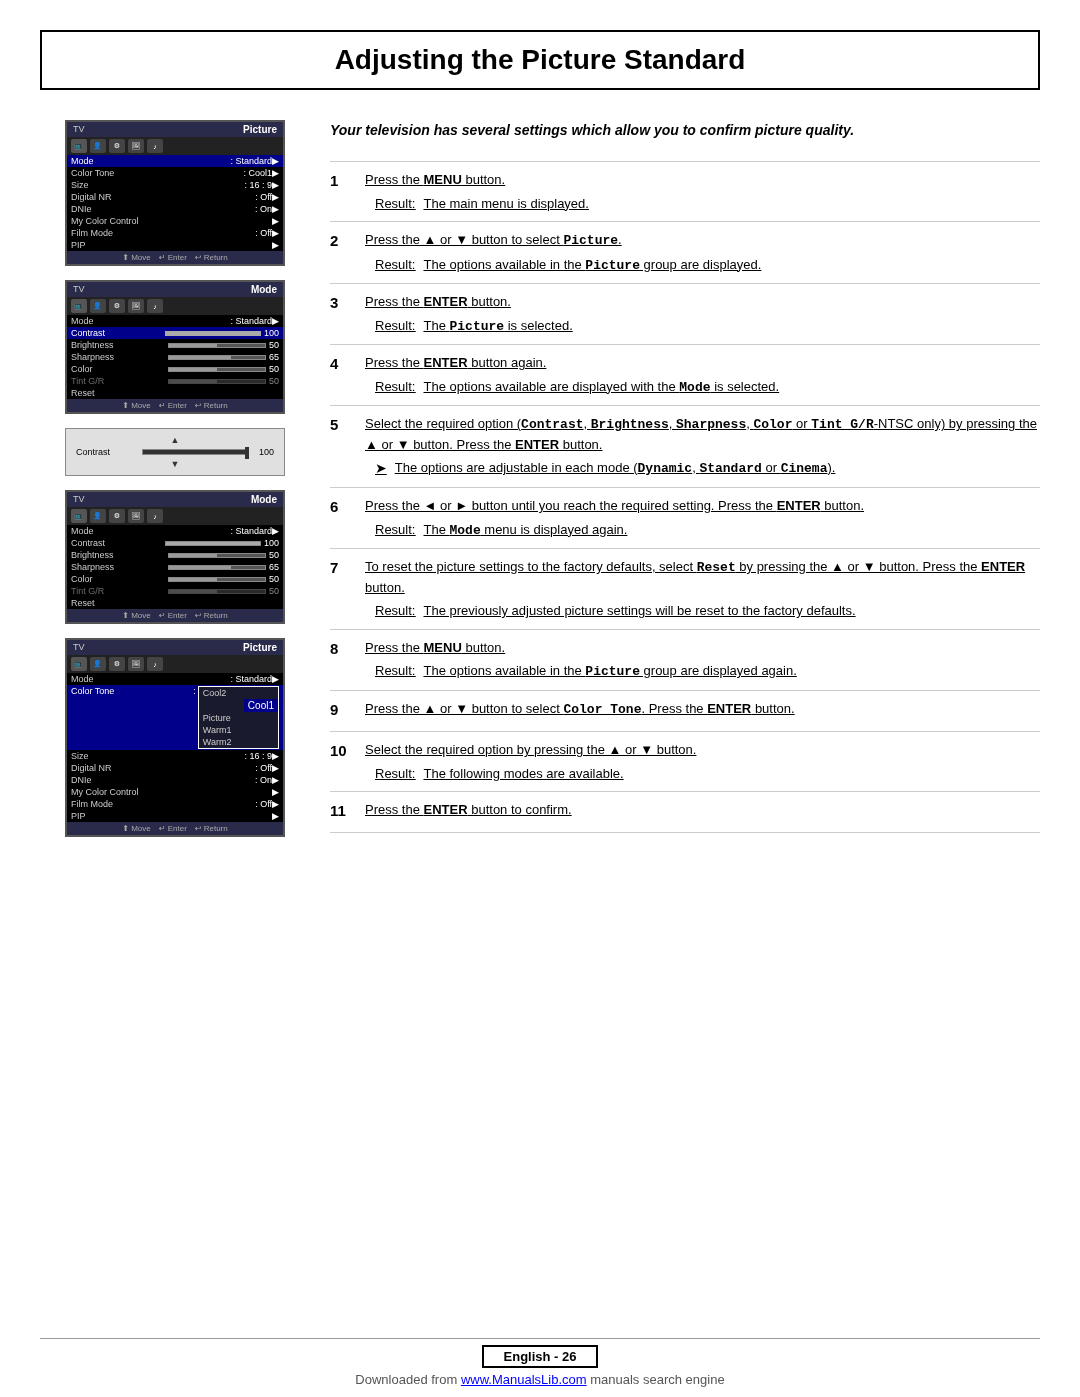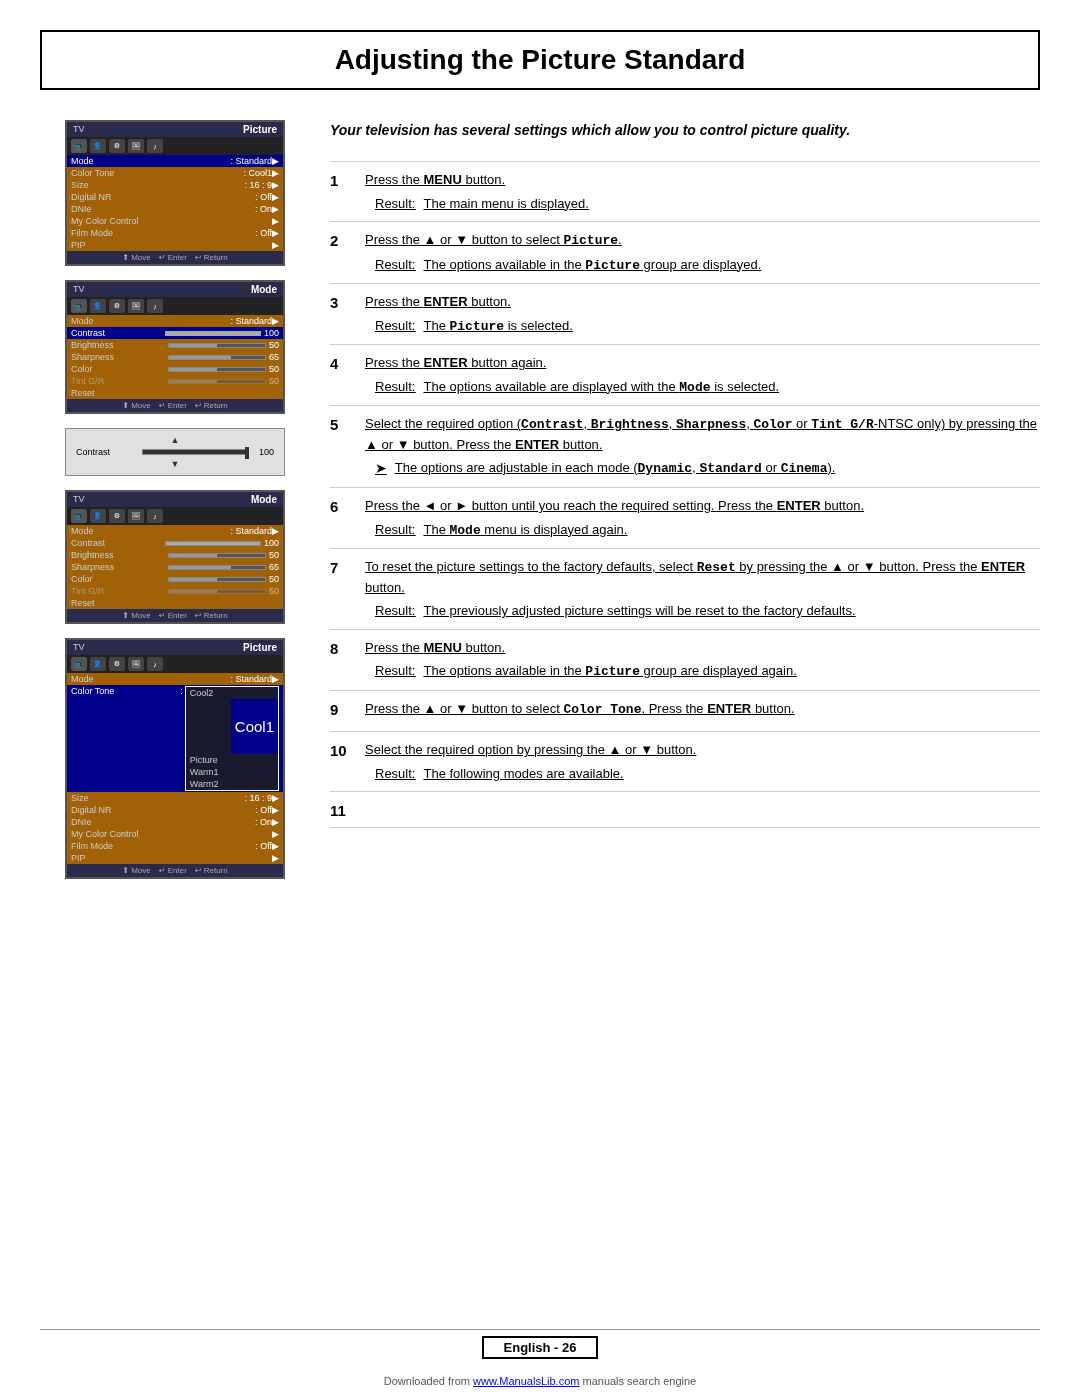--- a/index.html
+++ b/index.html
@@ -49,21 +49,21 @@
       flex-shrink: 0;
       display: flex;
       flex-direction: column;
       gap: 14px;
       padding-top: 10px;
     }
 
     
     .tv-box {
       border: 2px solid #555;
-      background: #a16207;
+      background: #000000;
       color: #fff;
       font-size: 10px;
       width: 220px;
       margin: 0 auto;
     }
     .tv-box-header {
       display: flex;
       justify-content: space-between;
       background: #2a2a4a;
       padding: 2px 6px;
@@ -254,23 +254,22 @@
       align-items: center;
       gap: 4px;
     }
     .footer-page {
       border: 2px solid #000;
       padding: 2px 20px;
       font-weight: bold;
       font-size: 13px;
     }
     .footer-download {
-      font-size: 11px;
+      font-size: 13px;
       color: #555;
-      margin-top: 12px;
     }
     .footer-link {
       color: blue;
       text-decoration: underline;
     }
   </style>
 </head>
 <body>
 
 <div class="page">
@@ -495,21 +494,21 @@
           <span class="label">Mode</span>
           <span class="value">: Standard</span>
           <span class="arrow">▶</span>
         </div>
 
         <div style="display:flex;align-items:flex-start;padding:1px 4px;background:#00008b;">
           <span style="flex:1;font-size:9px;color:#fff;">Color Tone</span>
           <span style="font-size:9px;color:#fff;margin-right:2px;">:</span>
           <div style="background:#1a1a2e;border:1px solid #fff;min-width:45px;">
             <div style="padding:1px 4px;font-size:9px;color:#ccc;">Cool2</div>
-            <div style="padding:19px 4px;font-size:15px;color:#fff;background:#00008b;margin-left:45px;">Cool1</div>
+            <div style="padding:1px 4px;font-size:10px;color:#fff;background:#00008b;margin-left:45px;">Cool1</div>
             <div style="padding:1px 4px;font-size:9px;color:#ccc;">Picture</div>
             <div style="padding:1px 4px;font-size:9px;color:#ccc;">Warm1</div>
             <div style="padding:1px 4px;font-size:9px;color:#ccc;">Warm2</div>
           </div>
         </div>
         <div class="tv-menu-row">
           <span class="label">Size</span>
           <span class="value">: 16 : 9</span>
           <span class="arrow">▶</span>
         </div>
@@ -541,21 +540,21 @@
           <span>↵ Enter</span>
           <span>↩ Return</span>
         </div>
       </div>
 
     </div>
 
     <div class="right-col">
 
       <p class="intro-text">
-        Your television has several settings which allow you to control picture quality.
+        Your television has several settings which allow you to confirm picture quality.
       </p>
 
       <div class="steps">
 
         <div class="step-row">
           <span class="step-num">1</span>
           <div class="step-content">
             <div class="step-main">Press the <strong>MENU</strong> button.</div>
             <div class="step-result">
               <span class="result-label">Result:</span>
@@ -654,20 +653,23 @@
             <div class="step-main">Select the required option by pressing the ▲ or ▼ button.</div>
             <div class="step-result">
               <span class="result-label">Result:</span>
               <span class="result-text">The following modes are available.</span>
             </div>
           </div>
         </div>
 
         <div class="step-row">
           <span class="step-num">11</span>
+          <div class="step-content">
+            <div class="step-main">Press the <strong>ENTER</strong> button to confirm.</div>
+          </div>
         </div>
 
       </div>
     </div>
   </div>
 
   <div class="page-footer">
     <div class="footer-page">English - 26</div>
     <div class="footer-download">
       <span>Downloaded from</span>

